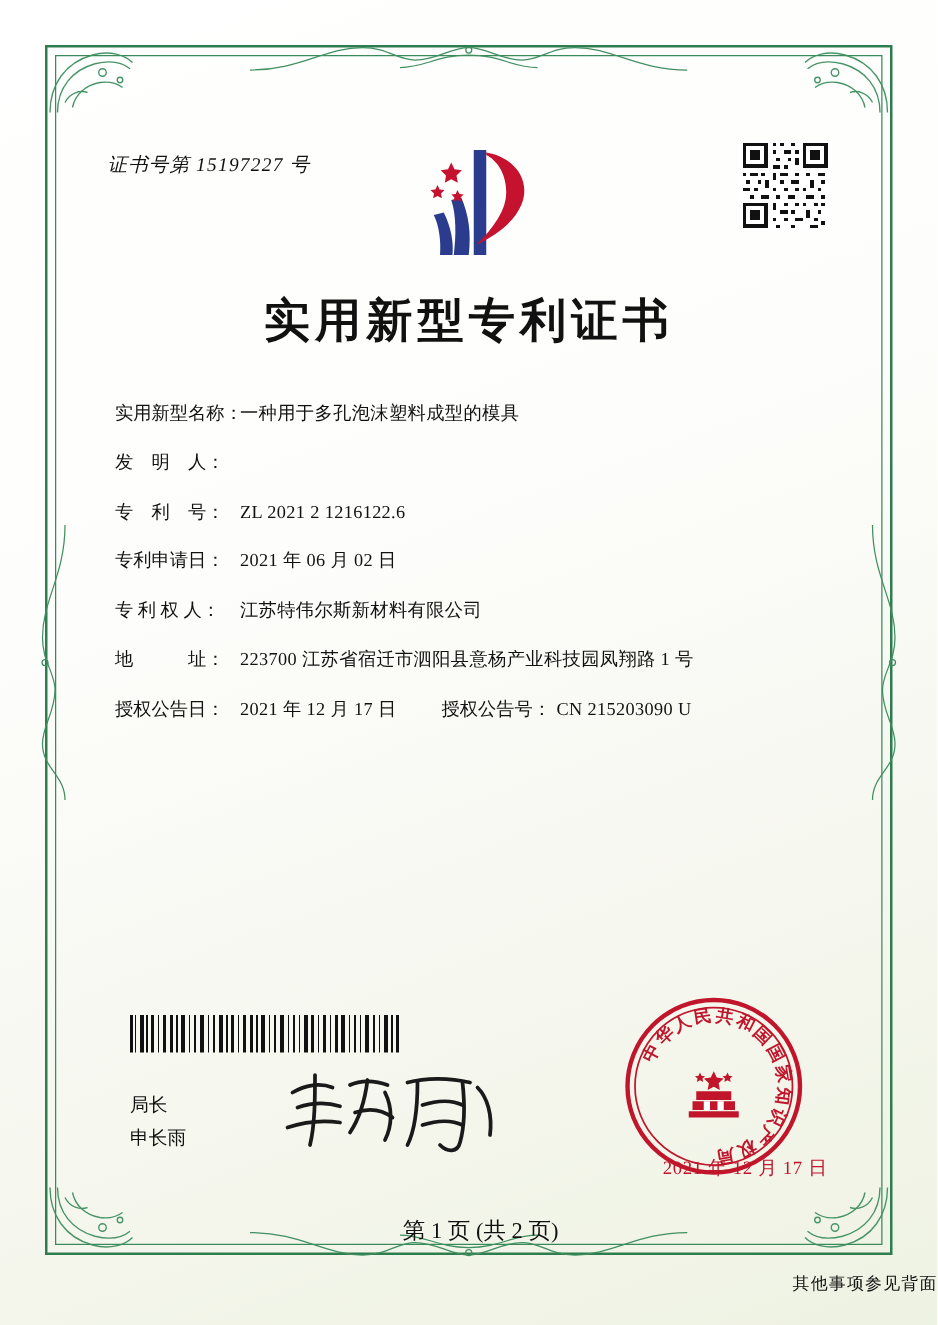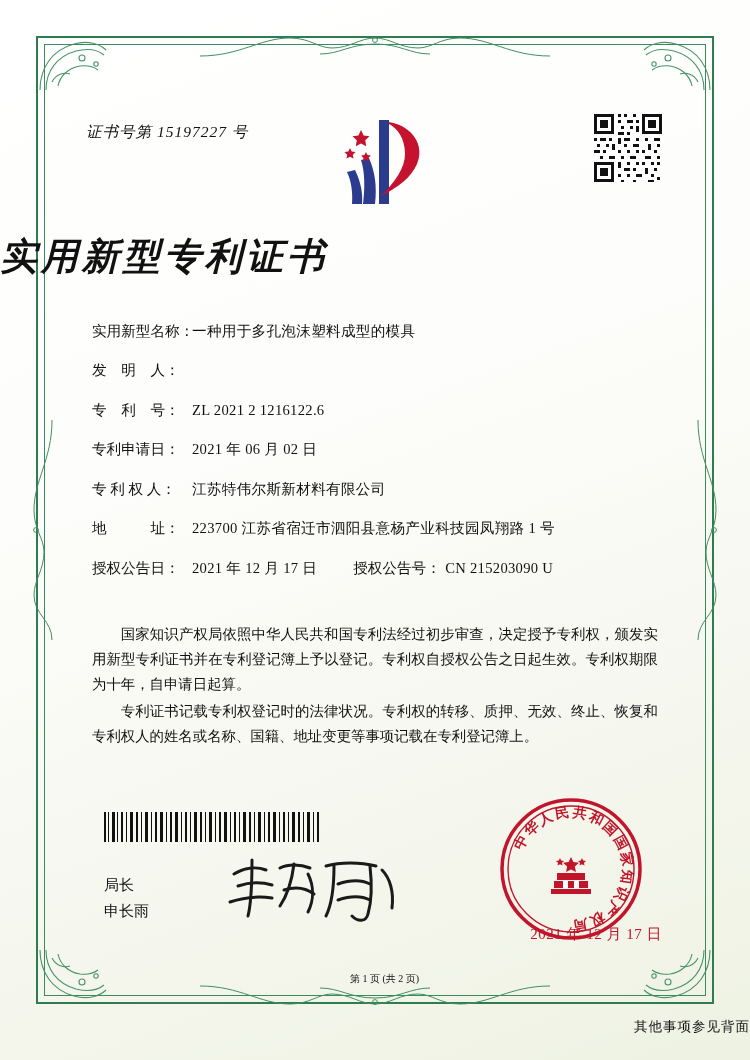--- a/index.html
+++ b/index.html
@@ -73,27 +73,26 @@
   .qr {
     position: absolute;
     right: 86px; top: 112px;
     width: 72px; height: 72px;
   }
   .qr svg { display:block; }
 
   .title {
     position: absolute;
     left: 0; right: 0; top: 232px;
-    text-align: left;
+    text-align: center;
     font-size: 37px;
     font-weight: bold;
     letter-spacing: 4px;
     color: #111;
     font-family: "DejaVu Serif", "Liberation Serif", serif;
-    font-style: italic;
   }
 
   
   .fields {
     position: absolute;
     left: 92px; top: 322px;
     width: 570px;
     font-size: 14.6px;
     color: #111;
   }
@@ -170,21 +169,21 @@
     font-size: 15px;
     color: #c0152a;
     letter-spacing: .5px;
   }
 
   
   .page-no {
     position: absolute;
     left: 0; right: 0; top: 972px;
     text-align: center;
-    font-size: 10px;
+    font-size: 18px;
     color: #111;
     margin-left: 19px;
   }
   .foot-note {
     position: absolute;
     left: 0; right: 0; top: 1018px;
     text-align: right;
     font-size: 13.5px;
     color: #111;
     letter-spacing: 1px;
@@ -383,24 +382,20 @@
       <span class="val">223700 江苏省宿迁市泗阳县意杨产业科技园凤翔路 1 号</span>
     </div>
     <div class="field two">
       <span class="lbl">授权公告日：</span>
       <span class="val">2021 年 12 月 17 日</span>
       <span class="lbl2">授权公告号：</span>
       <span class="val">CN 215203090 U</span>
     </div>
   </div>
 
-  <div class="para">
-    <p>国家知识产权局依照中华人民共和国专利法经过初步审查，决定授予专利权，颁发实用新型专利证书并在专利登记簿上予以登记。专利权自授权公告之日起生效。专利权期限为十年，自申请日起算。</p>
-    <p>专利证书记载专利权登记时的法律状况。专利权的转移、质押、无效、终止、恢复和专利权人的姓名或名称、国籍、地址变更等事项记载在专利登记簿上。</p>
-  </div>
 
   <div class="barcode">
     <svg viewBox="0 0 216 30" shape-rendering="crispEdges">
       <g fill="#111">
         <rect x="0" y="0" width="2" height="30"></rect>
           <rect x="4" y="0" width="1" height="30"></rect>
         <rect x="8" y="0" width="3" height="30"></rect>
           <rect x="13" y="0" width="1" height="30"></rect>
         <rect x="17" y="0" width="2" height="30"></rect>
           <rect x="22" y="0" width="1" height="30"></rect>

